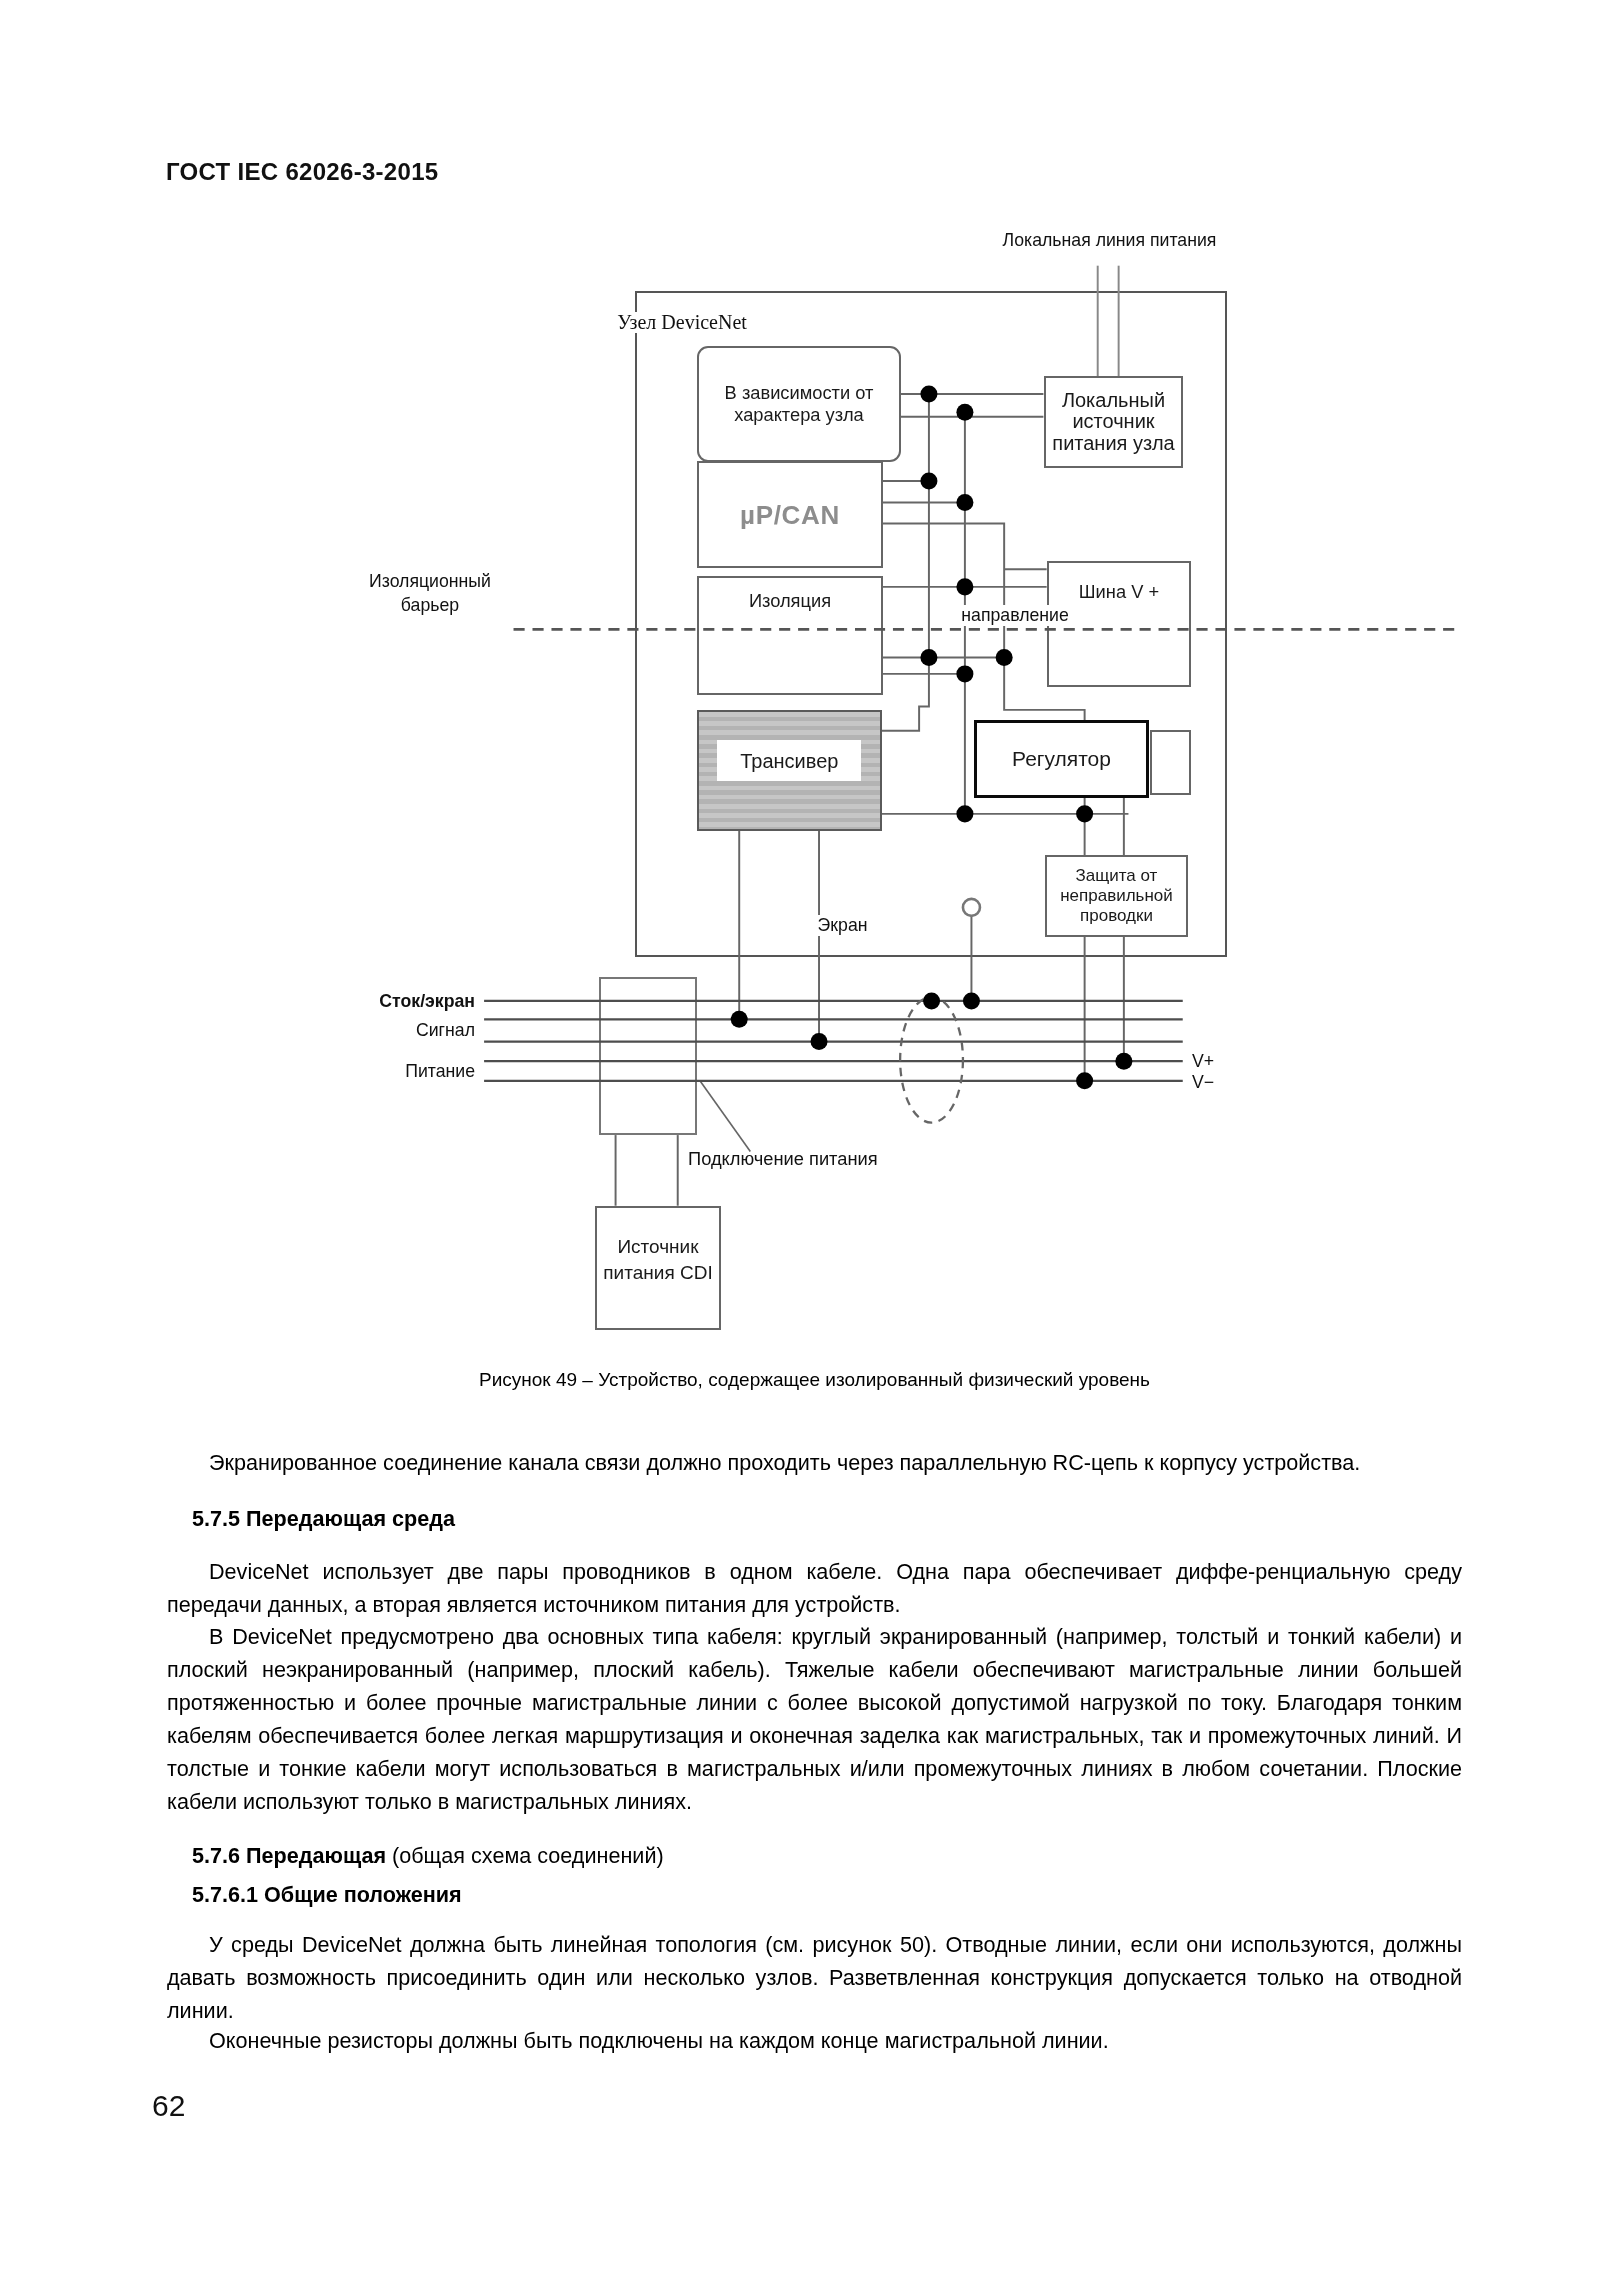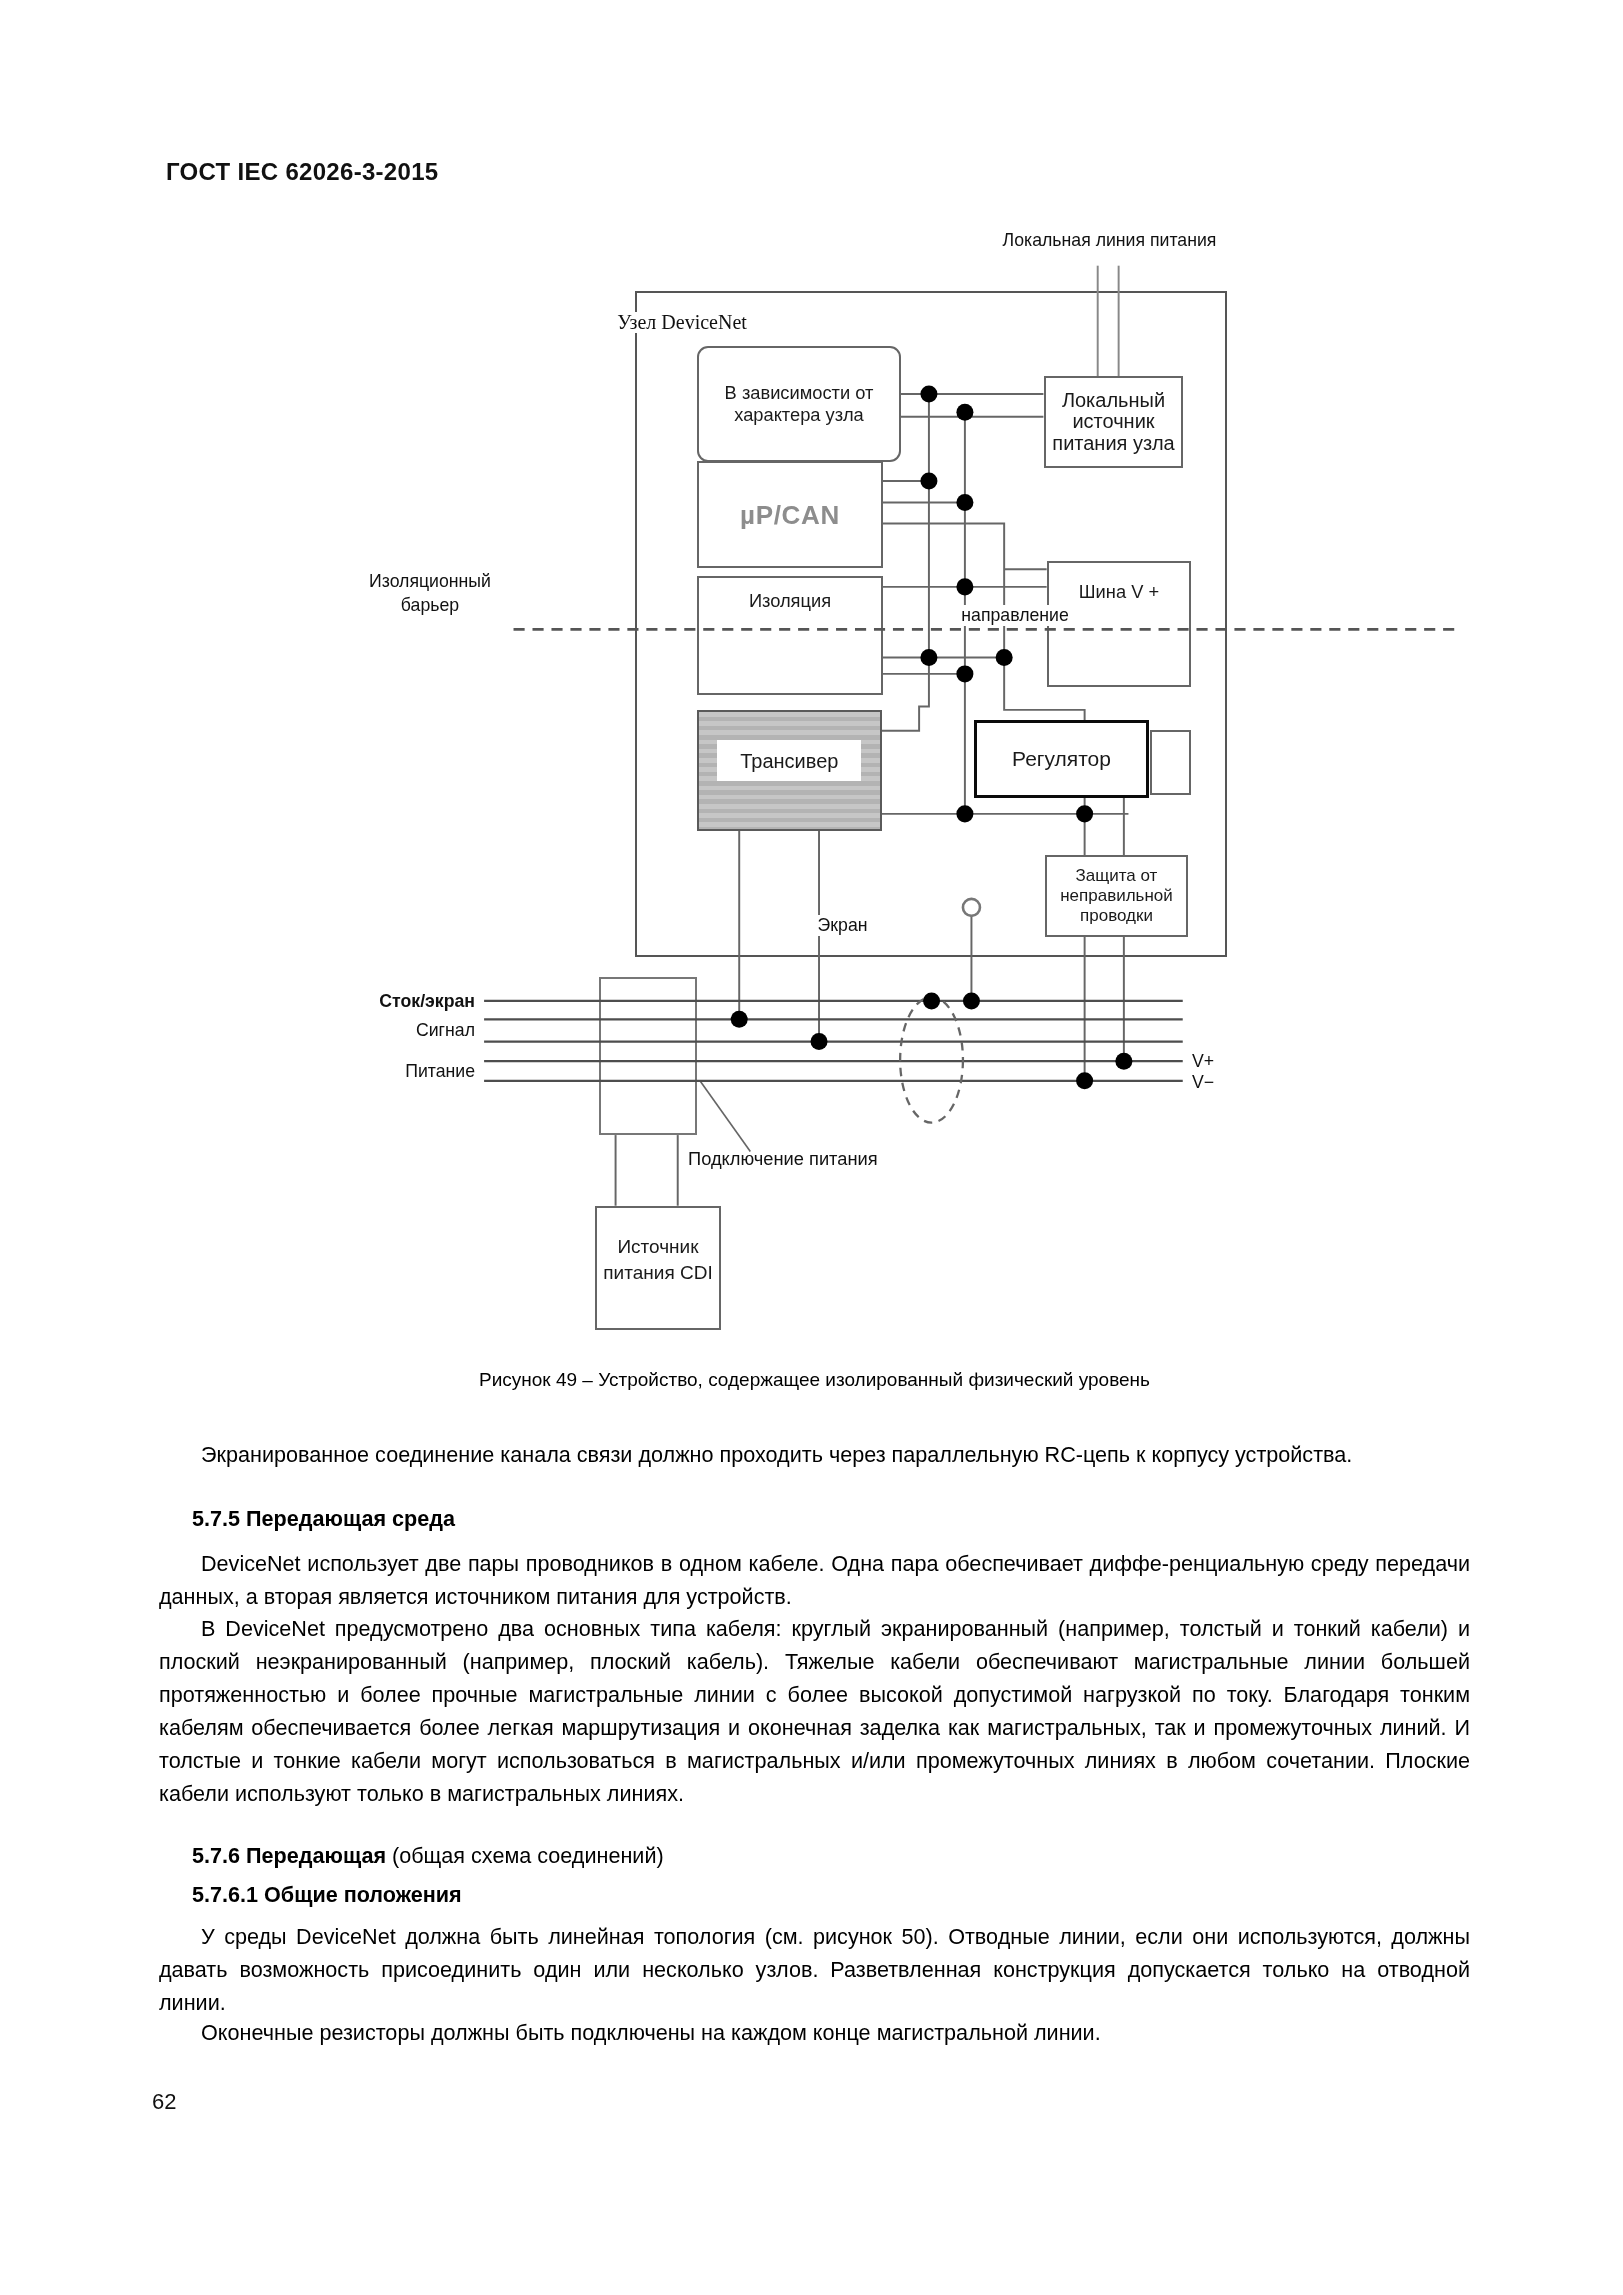--- a/index.html
+++ b/index.html
@@ -1,19 +1,19 @@
 <!DOCTYPE html>
 <html style="font-size:10.5px"><head>
 <meta charset="utf-8">
 <style>
   html,body{margin:0;padding:0;background:#e8e8e8;}
   .page{position:relative;width:1623px;height:2295px;background:#ffffff;
         font-family:"Liberation Sans",sans-serif;color:#111;overflow:hidden;}
   .hdr{position:absolute;left:166px;top:158px;font-size:24px;font-weight:bold;letter-spacing:0.3px;}
-  .pagenum{position:absolute;left:152px;top:2089px;font-size:22px;}
+  .pagenum{position:absolute;left:152px;top:2089px;font-size:30px;}
 
   
   .dbox{position:absolute;background:#fff;border:2px solid #666;box-sizing:border-box;
         display:flex;align-items:center;justify-content:center;text-align:center;
         font-size:18.3px;line-height:22px;color:#1a1a1a;}
   .ml{white-space:pre-line;}
   .outer{position:absolute;left:635px;top:291px;width:592px;height:666px;
          border:2.6px solid #555;box-sizing:border-box;background:transparent;z-index:1;}
   .connector{position:absolute;left:599px;top:977px;width:98px;height:158px;
              border:2px solid #777;box-sizing:border-box;background:#fff;z-index:1;}
@@ -38,21 +38,21 @@
   .b-bus{left:1047px;top:561px;width:144px;height:126px;align-items:flex-start;padding-top:18.3px;}
   .b-regulator{left:974px;top:720px;width:175px;height:78px;border:3.3px solid #0a0a0a;font-size:21px;}
   .b-regsmall{left:1150px;top:730px;width:41px;height:65px;}
   .b-protect{left:1045px;top:855px;width:143px;height:82px;font-size:17px;line-height:20px;}
   .b-cdi{left:595px;top:1206px;width:126px;height:124px;align-items:flex-start;
          padding-top:26px;font-size:19px;line-height:25.5px;}
 
   
   .tcol{position:absolute;left:151px;width:1327px;font-size:21.6px;line-height:33px;
         text-align:justify;color:#000;}
-  .tcol p{margin:8px;text-indent:42px;}
+  .tcol p{margin:16px;text-indent:42px;}
   .thead{position:absolute;left:192px;font-size:21.6px;font-weight:bold;color:#000;}
   .thead .reg{font-weight:normal;}
 </style>
 </head>
 <body>
 
 <div class="page">
 
   <div class="hdr">ГОСТ IEC 62026-3-2015</div>
 

